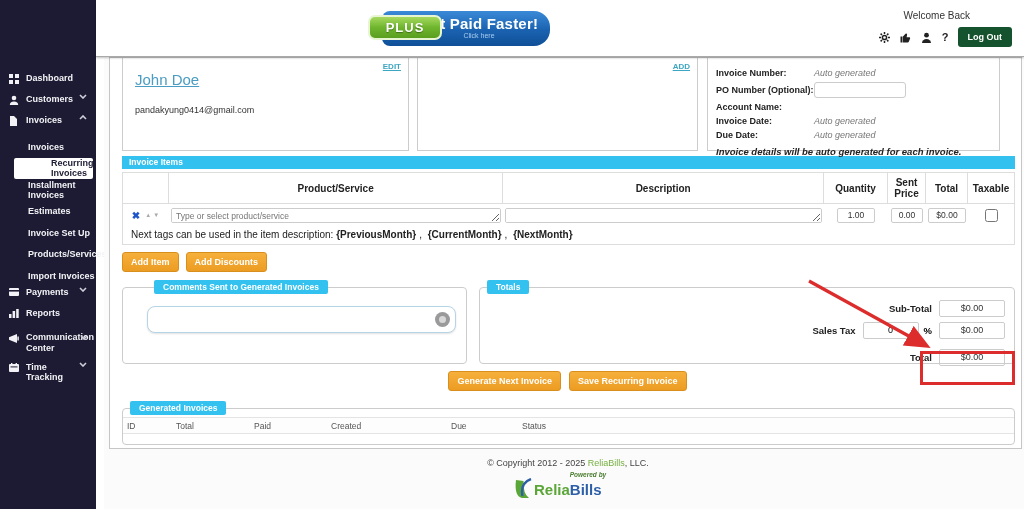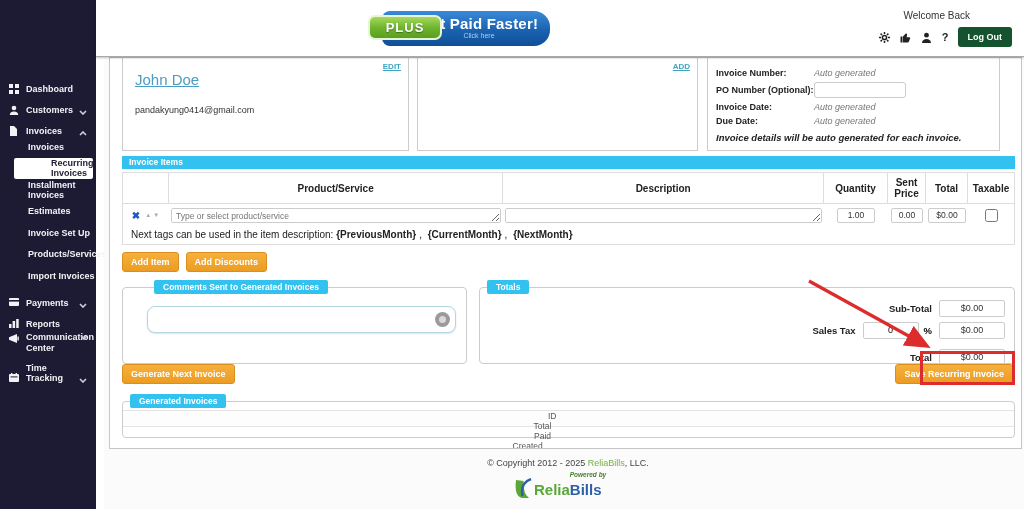--- a/index.html
+++ b/index.html
@@ -2,21 +2,21 @@
 <html><head>
 <meta charset="utf-8">
 <style>
   * { margin:0; padding:0; box-sizing:border-box; }
   html,body { width:1024px; height:509px; overflow:hidden; background:#fff;
               font-family:"Liberation Sans", sans-serif; position:relative; }
 
   
   .sidebar { position:absolute; left:0; top:0; width:96px; height:509px;
              background:#1c1b33; color:#fff; padding-top:73px; }
-  .side-item { display:flex; align-items:flex-end; height:21px; padding-left:9px;
+  .side-item { display:flex; align-items:flex-start; height:21px; padding-left:9px;
                font-size:9px; font-weight:700; color:#f2f2f6; cursor:pointer; }
   .side-item .ico { width:11px; height:11px; margin-right:6px; flex:0 0 11px; display:flex; align-items:center; }
   .side-item .chev { margin-left:auto; margin-right:9px; }
   .side-sub { display:flex; align-items:center; height:21.5px; padding-left:28px;
               font-size:9px; font-weight:700; color:#f2f2f6; cursor:pointer; }
   .side-sub.active { background:#fff; color:#1c1b33; margin:0 3px 0 14px;
                      padding-left:37px; border-radius:2px; }
   .side-item.two-line { height:33px; align-items:flex-start; padding-top:3px; }
   .side-item.two-line .lbl { width:54px; line-height:1.25; }
   .side-item.two-line .ico { margin-top:1px; }
@@ -119,26 +119,26 @@
   .emoji-ico::after { content:""; width:7px; height:7px; border-radius:50%; background:#d8d8d8; }
   .tot-row { display:flex; align-items:center; justify-content:flex-end; height:20px; margin-bottom:2px; }
   .tot-row.last { margin-top:7px; }
   .tot-label { font-size:9.5px; font-weight:700; color:#222; margin-right:7px; }
   .amt-box { width:66px; height:17px; border:1px solid #ccc; border-radius:2px; font-size:9px;
              color:#333; display:flex; align-items:center; justify-content:center; margin-right:3px; }
   .rate-in { width:56px; height:17px; border:1px solid #ccc; border-radius:2px; font-size:9px;
              text-align:center; margin-right:5px; }
   .pct { font-size:9.5px; font-weight:700; margin-right:7px; }
 
-  .action-row { margin-top:0; display:flex; justify-content:space-between; gap:8px; padding-right:2px; }
+  .action-row { margin-top:7px; display:flex; justify-content:center; gap:8px; padding-right:2px; }
 
   
   .gen-fs { margin-top:10px; height:44px; padding:0; }
   .gen-head { display:flex; border-top:1px solid #e4e4e4; border-bottom:1px solid #e4e4e4;
-              margin-top:2px; height:17px; align-items:center; background:#fdfdfd;flex-direction:column; }
+              margin-top:2px; height:17px; align-items:center; background:#fdfdfd; }
   .gen-head > div { font-size:8.5px; color:#555; padding-left:4px; }
   .g-id{width:49px;} .g-total{width:78px;} .g-paid{width:77px;} .g-created{width:120px;}
   .g-due{width:71px;} .g-status{flex:1;}
 
   
   .footer { position:absolute; left:0; top:400px; width:100%; text-align:center; }
   .copyright { font-size:9px; color:#444;text-align:center; }
   .copyright .brand { color:#76b043; cursor:pointer; }
   .powered { font-size:6.5px; font-weight:700; font-style:italic; color:#4a7d2f; margin-top:3px; margin-left:40px; }
   .logo-row { display:flex; justify-content:center; margin-top:0; }
@@ -322,20 +322,23 @@
       <div class="card card3">
         <div class="det-row">
           <span class="det-label">Invoice Number:</span>
           <span class="det-value">Auto generated</span>
         </div>
         <div class="det-row input-row">
           <span class="det-label">PO Number (Optional):</span>
           <input class="po-input" style="">
         </div>
         <div class="det-row">
+          <span class="det-label">Account Name:</span>
+        </div>
+        <div class="det-row">
           <span class="det-label">Invoice Date:</span>
           <span class="det-value">Auto generated</span>
         </div>
         <div class="det-row">
           <span class="det-label">Due Date:</span>
           <span class="det-value">Auto generated</span>
         </div>
         <div class="det-note">Invoice details will be auto generated for each invoice.</div>
       </div>
     </div>

